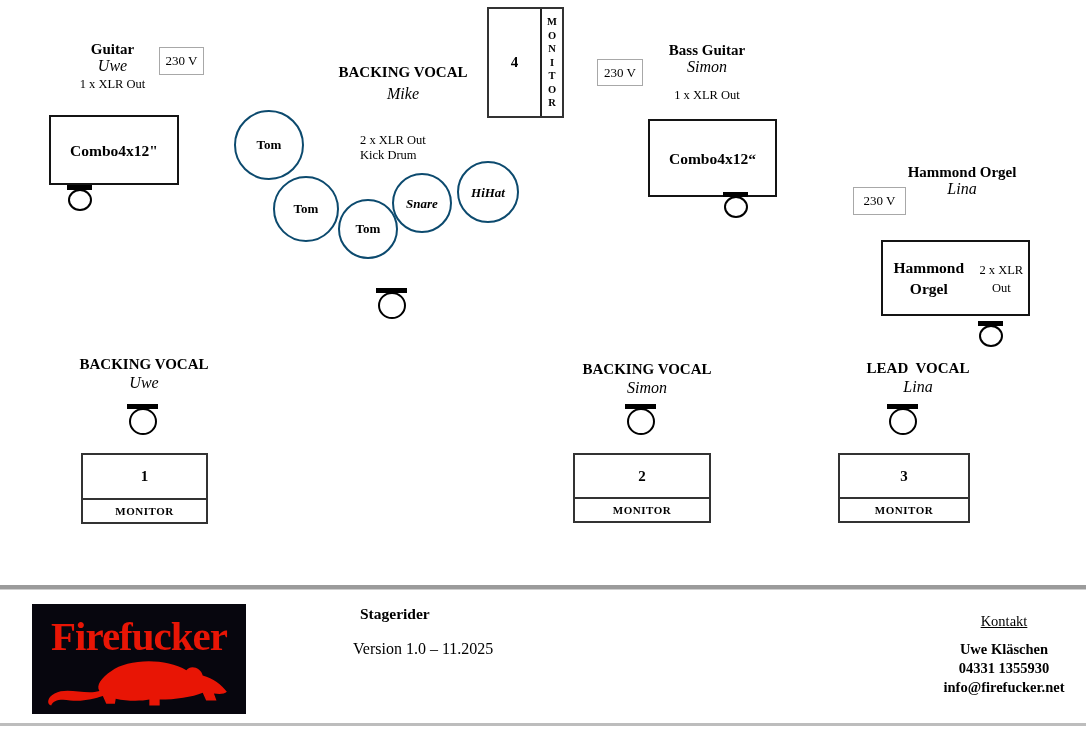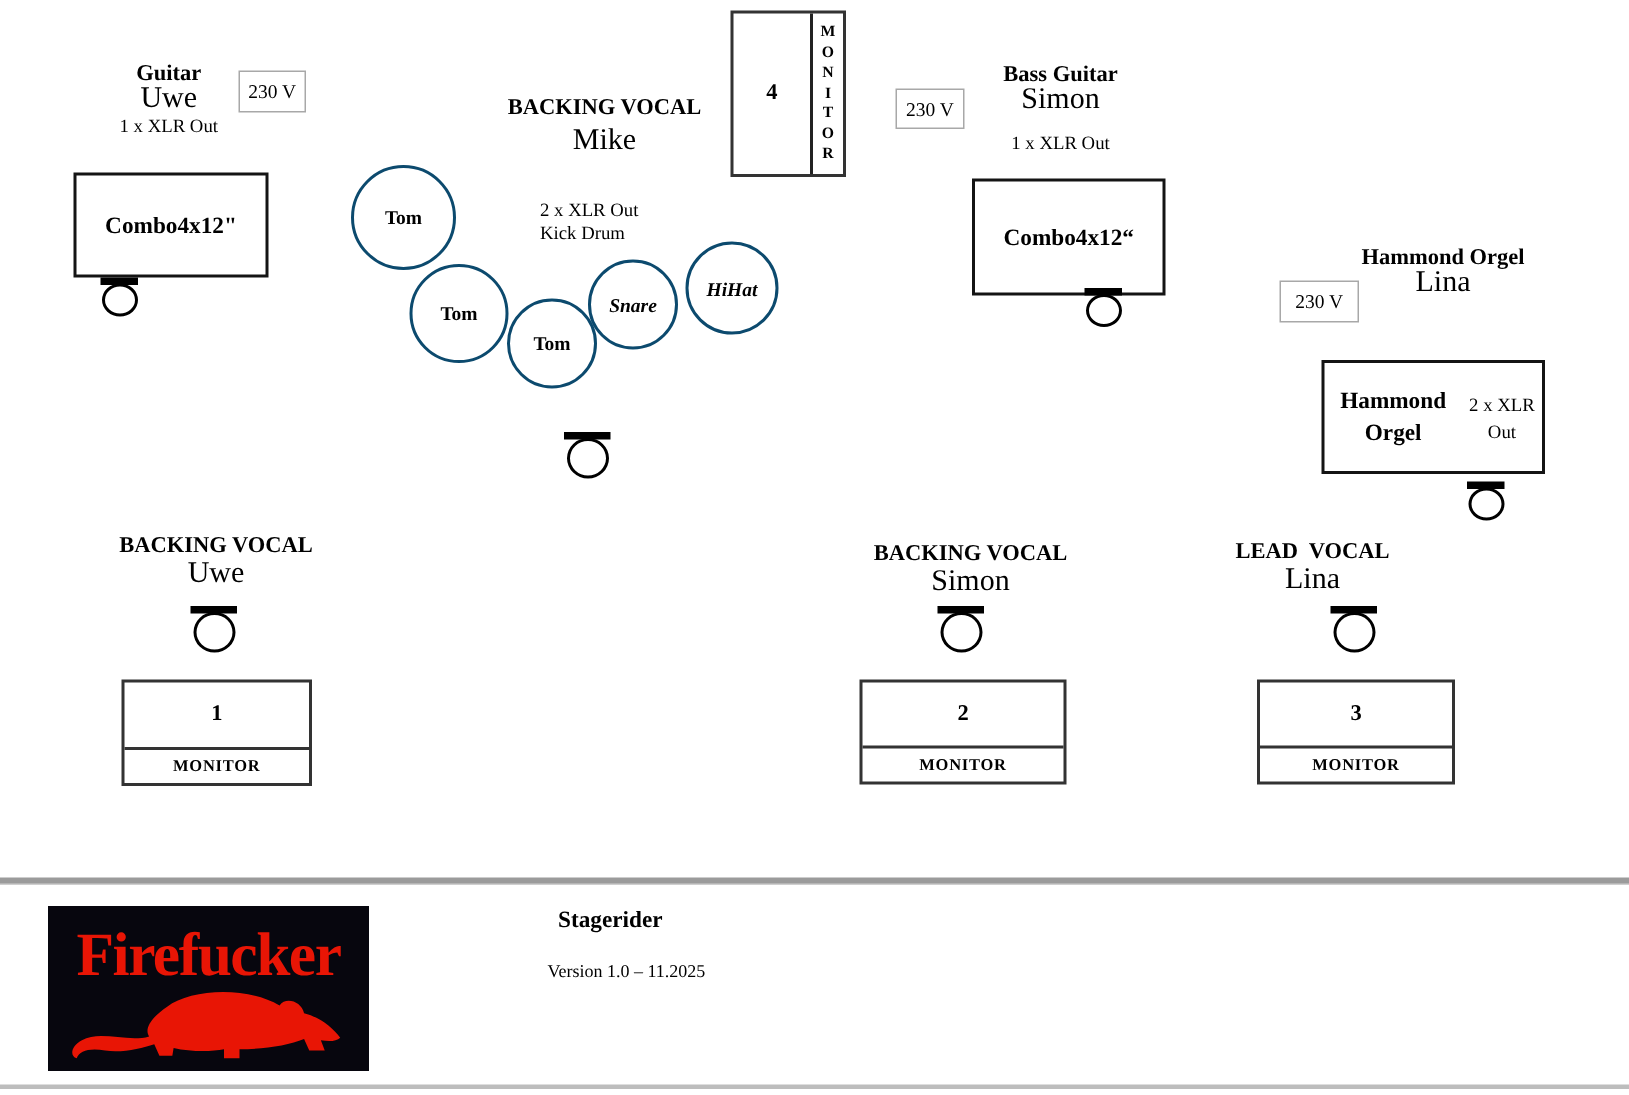--- a/index.html
+++ b/index.html
@@ -6,21 +6,21 @@
   .page {
     position:relative; width:1086px; height:730px; background:#ffffff;
     font-family:"Liberation Serif","DejaVu Serif",serif; color:#000;
     overflow:hidden;
   }
   .abs { position:absolute; }
 
   
   .hdr { text-align:center; }
   .hdr .t  { font-weight:bold; font-size:15px; line-height:16px; white-space:pre; }
-  .hdr .n  { font-size:20px; line-height:17px; white-space:pre; }
+  .hdr .n  { font-size:16px; line-height:17px; white-space:pre;font-style:italic; }
   .hdr .o  { font-size:12.5px; line-height:15px; margin-top:7px; }
 
   
   .pbox {
     border:1.5px solid #a8a8a8; background:#fff;
     display:flex; align-items:center; justify-content:center;
     font-size:13px;
   }
 
   
@@ -81,22 +81,22 @@
   .rule-bottom { left:0; top:723px; width:1086px; height:3px; background:#bdbdbd; }
   .logo {
     left:32px; top:604px; width:214px; height:110px; background:#07060e; overflow:hidden;
   }
   .logo-text {
     position:absolute; left:0; top:8px; width:214px; text-align:center;
     color:#e81505; font-weight:bold; font-size:41px; letter-spacing:-1px;
     font-family:"Liberation Serif","DejaVu Serif",serif;
   }
   .logo svg { position:absolute; left:8px; bottom:5px; }
-  .doc-title   { left:372px; top:605px; font-weight:bold; font-size:15.5px; }
-  .doc-version { left:365px; top:640px; font-size:12px; }
+  .doc-title   { left:360px; top:605px; font-weight:bold; font-size:15.5px; }
+  .doc-version { left:353px; top:640px; font-size:16px; }
   .contact { left:924px; top:613px; width:160px; text-align:center; }
   .contact .k { font-size:14.5px; text-decoration:underline; margin-bottom:10px; }
   .contact .c { font-weight:bold; font-size:14.5px; line-height:19px; }
 </style>
 </head>
 <body>
 
 <div class="page">
 
   <div class="abs hdr" style="left:40px; top:41px; width:145px;text-align:center;">
@@ -198,21 +198,21 @@
   </div>
   <div class="abs mic mic-lg" style="left:625px; top:404px;">
     <div class="bar"></div>
     <div class="head"></div>
   </div>
   <div class="abs monbox" style="left:573px; top:453px; width:138px; height:70px;">
     <div class="num">2</div>
     <div class="lbl">MONITOR</div>
   </div>
 
-  <div class="abs hdr" style="left:795px; top:360px; width:160px;">
+  <div class="abs hdr" style="left:838px; top:360px; width:160px;">
     <div class="t">LEAD  VOCAL</div>
     <div class="n" style="margin-top:2px;">Lina</div>
   </div>
   <div class="abs mic mic-lg" style="left:887px; top:404px;">
     <div class="bar"></div>
     <div class="head"></div>
   </div>
   <div class="abs monbox" style="left:838px; top:453px; width:132px; height:70px;">
     <div class="num">3</div>
     <div class="lbl">MONITOR</div>
@@ -226,16 +226,22 @@
       <path d="M212,52 C206,44 196,36 184,33 C182,24 170,20 165,27 C140,12 96,14 78,28
            C66,36 60,45 64,51 C48,56 26,46 12,54 C4,58 2,66 8,68 C10,62 18,60 30,62
            C44,64 58,60 68,57 L72,66 L82,66 L83,60 C96,63 112,63 122,61 L122,68 L134,68 L134,61
            C152,61 172,58 184,53 L188,62 L200,62 L197,54 C203,55 209,55 212,52 Z" fill="#e81505"></path>
     </svg>
   </div>
 
   <div class="abs doc-title">Stagerider</div>
   <div class="abs doc-version">Version 1.0 – 11.2025</div>
 
+  <div class="abs contact">
+    <div class="k">Kontakt</div>
+    <div class="c">Uwe Kläschen</div>
+    <div class="c">04331 1355930</div>
+    <div class="c">info@firefucker.net</div>
+  </div>
 
   <div class="abs rule-bottom"></div>
 
 </div>
 
 </body></html>

